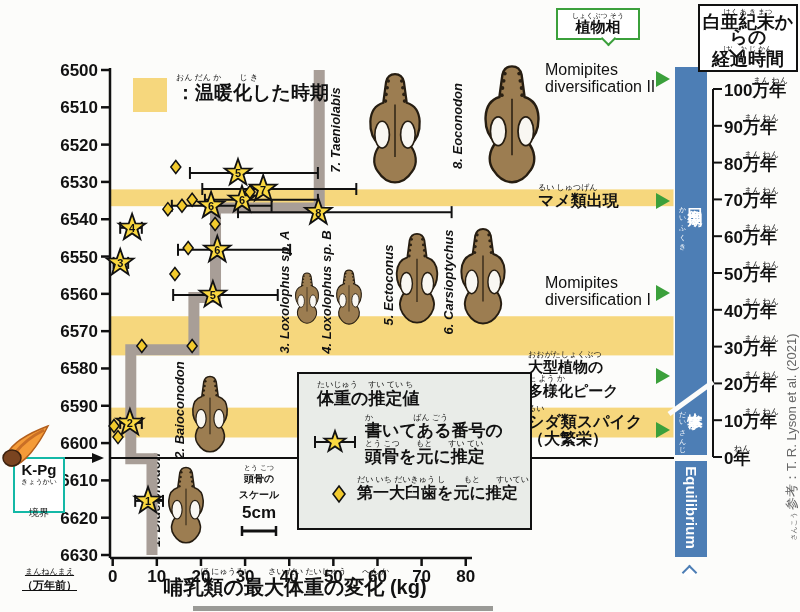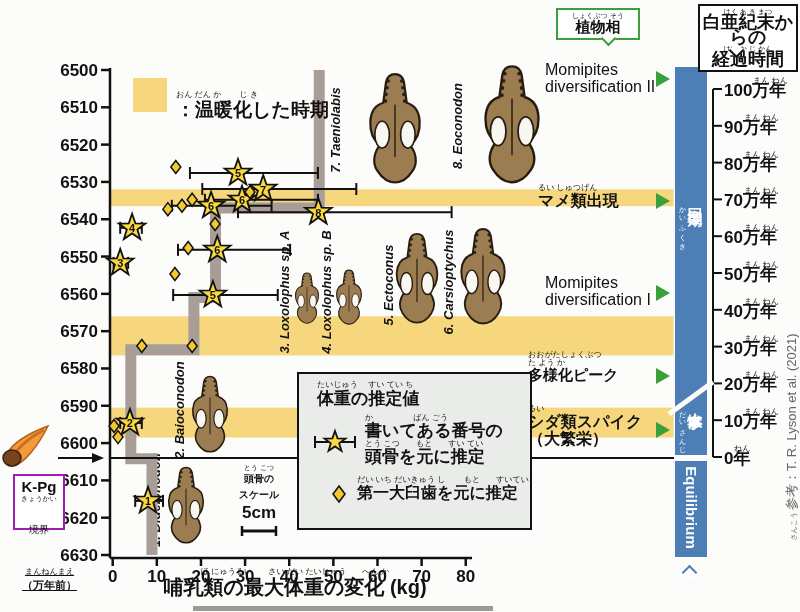--- a/index.html
+++ b/index.html
@@ -3,21 +3,21 @@
 <meta charset="utf-8">
 <style>
   html,body{margin:0;padding:0;background:#fcfcfa;font-family:"Liberation Sans",sans-serif;color:#111;}
   #stage{position:relative;width:800px;height:612px;overflow:hidden;background:#fcfcfa;}
   #plot-svg{position:absolute;left:0;top:0;z-index:1;}
   .ov{position:absolute;z-index:2;}
   .furi{font-size:8px;line-height:8px;white-space:nowrap;}
   .furi7{font-size:7px;line-height:7px;white-space:nowrap;}
   
   #warm-swatch{left:133px;top:78px;width:34px;height:34px;background:#f6d77d;}
-  #warm-text{left:176px;top:74px;text-align:left;margin-top:17px;}
+  #warm-text{left:176px;top:74px;text-align:left;}
   #warm-text .main{font-size:19px;font-weight:700;line-height:22px;white-space:nowrap;}
   
   .event{text-align:left;}
   .event .l16{font-size:16px;font-weight:700;line-height:17px;white-space:nowrap;}
   .event .l15{font-size:15px;font-weight:700;line-height:16px;white-space:nowrap;}
   .event .en{font-size:16px;font-weight:400;line-height:17px;white-space:nowrap;text-align:left;}
   #ev-momipites2{left:545px;top:61px;width:108px;text-align:left;}
   #ev-legumes{left:538px;top:184px;width:116px;}
   #ev-momipites1{left:545px;top:274px;width:108px;text-align:left;}
   #ev-plants{left:528px;top:351px;width:124px;}
@@ -33,21 +33,21 @@
   #co-flora{left:556px;top:8px;width:80px;border:2.5px solid #3ba03b;padding:2px 0 3px;}
   #co-flora .main{font-size:15px;font-weight:700;line-height:16px;}
   #co-flora-tail{left:603px;top:33px;width:9px;height:9px;background:#fff;border-right:2.5px solid #3ba03b;border-bottom:2.5px solid #3ba03b;transform:rotate(45deg);}
   #co-elapsed{left:698px;top:4px;width:96px;border:2px solid #111;padding:2px 0 3px;}
   #co-elapsed .main{font-size:18px;font-weight:700;line-height:15px;}
   #co-elapsed-tail{left:731px;top:45px;width:9px;height:9px;background:#fff;border-right:2px solid #111;border-bottom:2px solid #111;transform:rotate(45deg);}
   #co-eco{left:640px;top:572px;width:102px;border:2px solid #4d7eb5;padding:2px 0 3px;}
   #co-eco .main{font-size:14px;font-weight:700;line-height:15px;}
   #co-eco-tail{left:684px;top:567px;width:9px;height:9px;background:#fff;border-left:2px solid #4d7eb5;border-top:2px solid #4d7eb5;transform:rotate(45deg);}
   
-  #kpg-box{left:13px;top:474px;width:48px;height:49px;border:2px solid #a21caf;background:#fff;text-align:center;padding-top:3px;}
+  #kpg-box{left:13px;top:457px;width:48px;height:49px;border:2px solid #14b8a6;background:#fff;text-align:center;padding-top:3px;}
   #kpg-box .l1{font-size:15px;font-weight:700;line-height:16px;}
   #kpg-box .l2{font-size:10px;font-weight:400;line-height:15px;margin-top:20px;}
   #meteor{left:0;top:424px;}
   
   .vtext{writing-mode:vertical-rl;text-orientation:upright;color:#fff;white-space:nowrap;}
   .vfuri{writing-mode:vertical-rl;text-orientation:upright;color:#fff;font-size:7px;letter-spacing:1px;white-space:nowrap;}
   #recovery-furi{left:677px;top:202px;}
   #recovery{left:685px;top:196px;font-size:15px;font-weight:700;letter-spacing:2px;}
   #catastrophe-furi{left:677px;top:406px;}
   #catastrophe{left:685px;top:401px;font-size:15px;font-weight:700;letter-spacing:1px;}
@@ -300,20 +300,21 @@
   <div class="ov event" id="ev-legumes">
     <div class="furi">るい しゅつげん</div>
     <div class="l16">マメ類出現</div>
   </div>
   <div class="ov event" id="ev-momipites1">
     <div class="en">Momipites</div>
     <div class="en">diversification I</div>
   </div>
   <div class="ov event" id="ev-plants">
     <div class="furi">おおがたしょくぶつ</div>
+    <div class="l15">大型植物の</div>
     <div class="furi">た よう か</div>
     <div class="l15">多様化ピーク</div>
   </div>
   <div class="ov event" id="ev-fern">
     <div class="furi">るい</div>
     <div class="l16">シダ類スパイク</div>
     <div class="l16">（大繁栄）</div>
   </div>
   <div class="ov arrow-right" id="ar-momipites2"></div>
   <div class="ov arrow-right" id="ar-legumes"></div>

